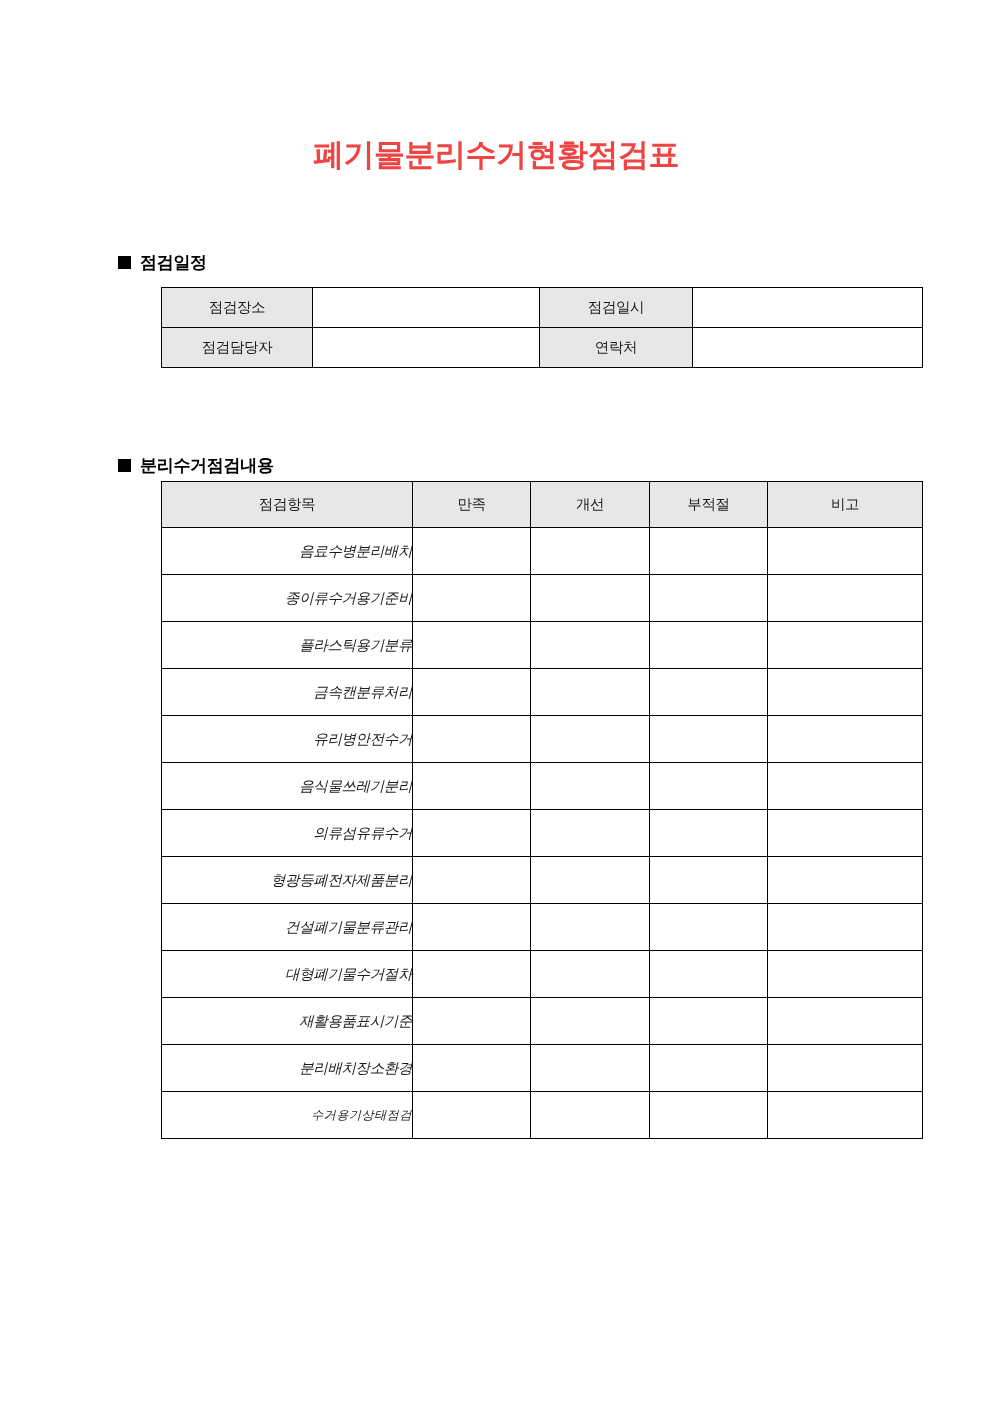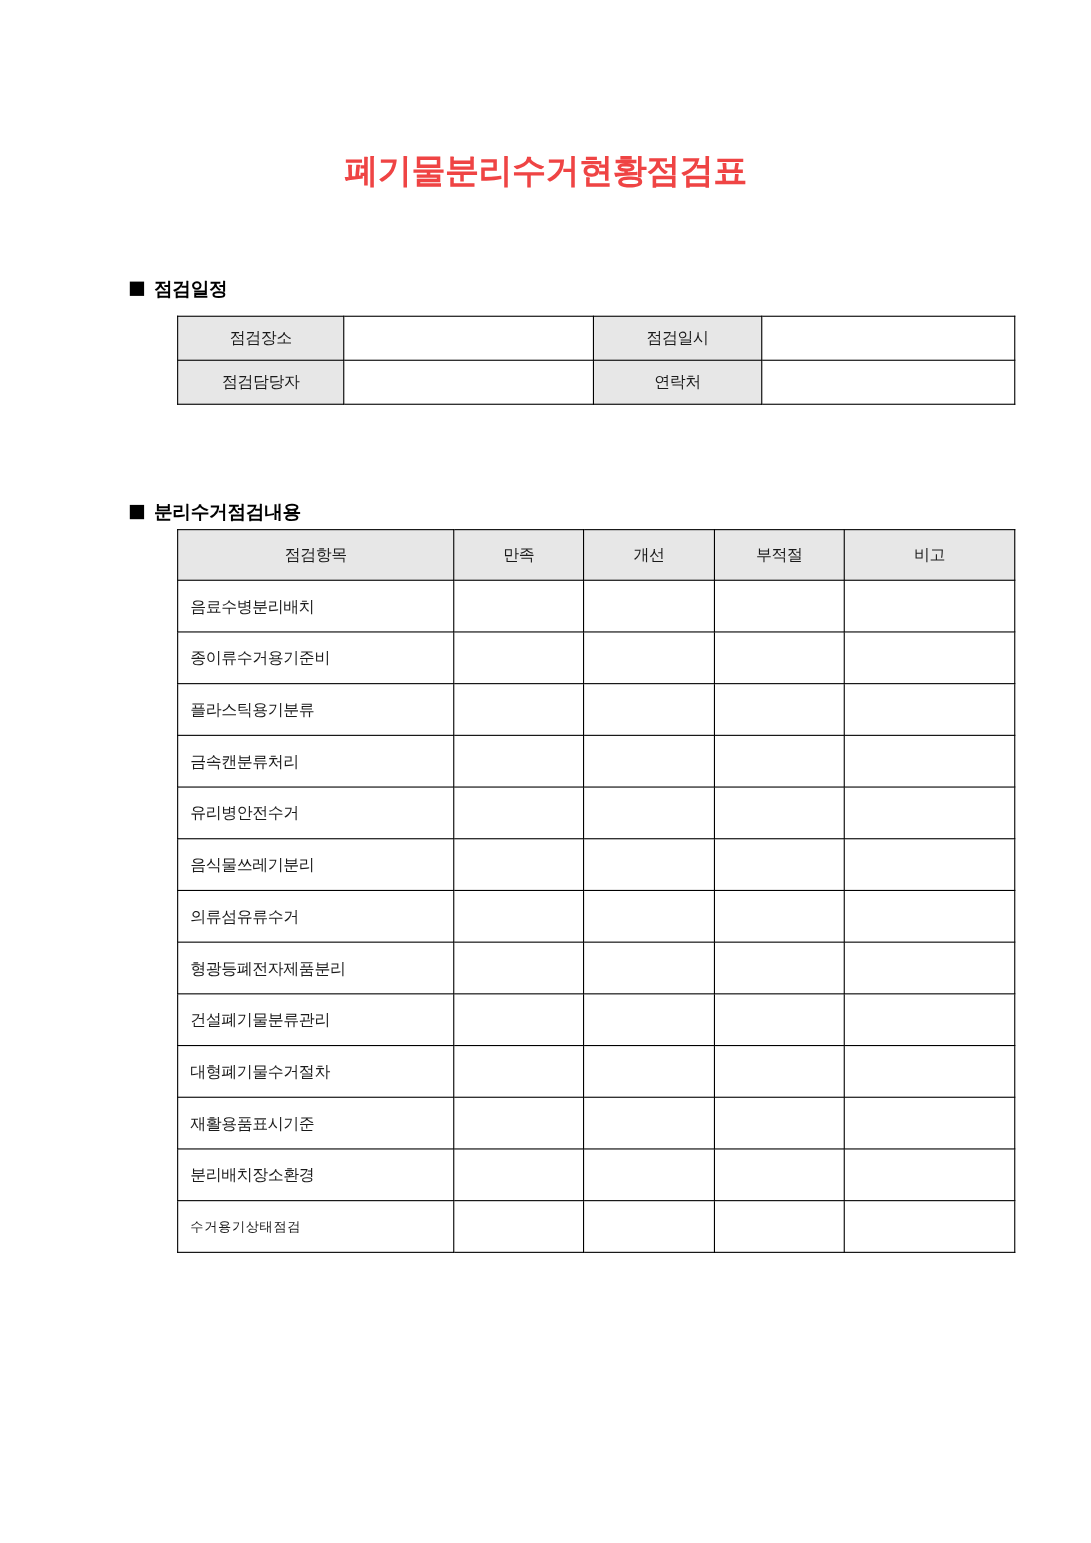--- a/index.html
+++ b/index.html
@@ -106,23 +106,24 @@
     text-align: center;
     vertical-align: middle;
     height: 45px;
     font-size: 14.5px;
   }
   #inspection-table td {
     height: 46px;
     vertical-align: middle;
   }
   #inspection-table td.item-name {
-    text-align: left;
+    text-align: right;
     padding-left: 11px;
     font-size: 14.5px;
+    font-style: italic;
   }
   #inspection-table td.mark-cell {
     text-align: center;
   }
   
   #inspection-table tr:last-child td.item-name {
     font-family: "Liberation Serif", "DejaVu Serif", serif;
     letter-spacing: 0.6px;
     font-size: 12px;
   }

